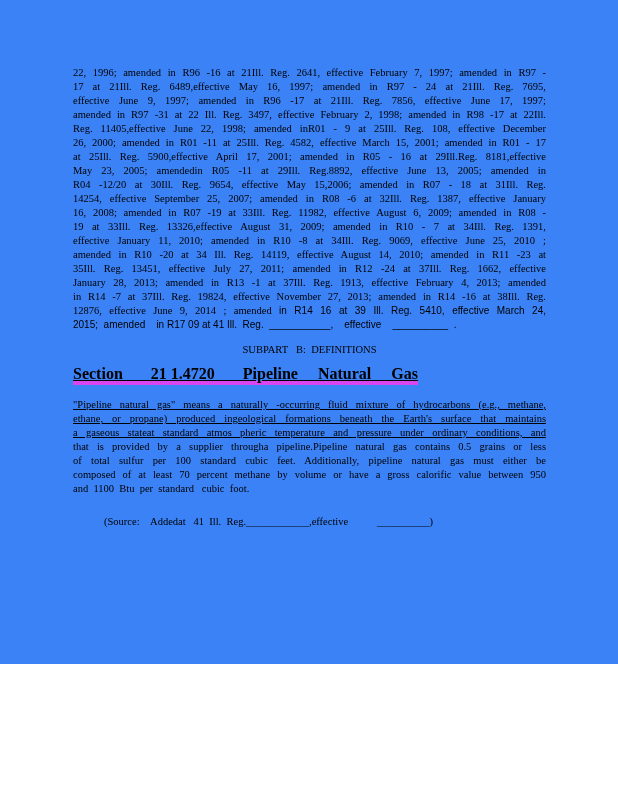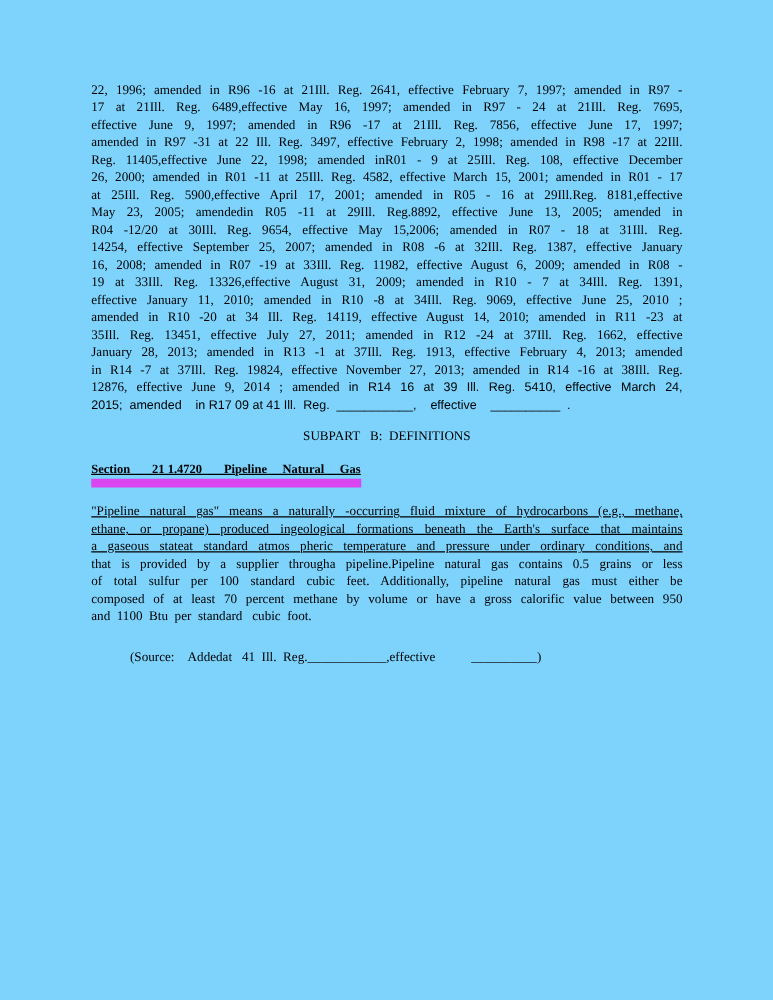--- a/index.html
+++ b/index.html
@@ -5,22 +5,22 @@
   html, body { margin: 0; padding: 0; }
   body {
     width: 618px; height: 800px;
     background: #ffffff;
     overflow: hidden;
     font-family: "Liberation Serif", serif;
     color: #000000;
   }
   .page {
     position: relative;
-    width: 618px; height: 800px;
-    background: #7dd3fc;
+    width: 618px; height: 664px;
+    background: #3b82f6;
   }
   .content {
     position: absolute;
     left: 73px; top: 66px;
     width: 473px;
   }
   .line {
     font-size: 10.5px;
     line-height: 14px;
     text-align: justify;
@@ -36,24 +36,24 @@
     font-size: 10.5px;
     line-height: 14px;
     text-align: center;
   }
   .section-row {
     margin-top: 10px;
     line-height: 14px;
   }
   .section-inner {
     display: inline-block;
-    font-size: 10px;
+    font-size: 16px;
     font-weight: bold;
     text-decoration: underline;
-    border-bottom: 7px solid #d946ef;
+    border-bottom: 4px solid #d946ef;
     padding-bottom: 1px;
     line-height: 12px;
   }
   .definition { margin-top: 13px; }
   .source-line {
     margin-top: 19px;
     padding-left: 31px;
     font-size: 10.5px;
     line-height: 14px;
   }

